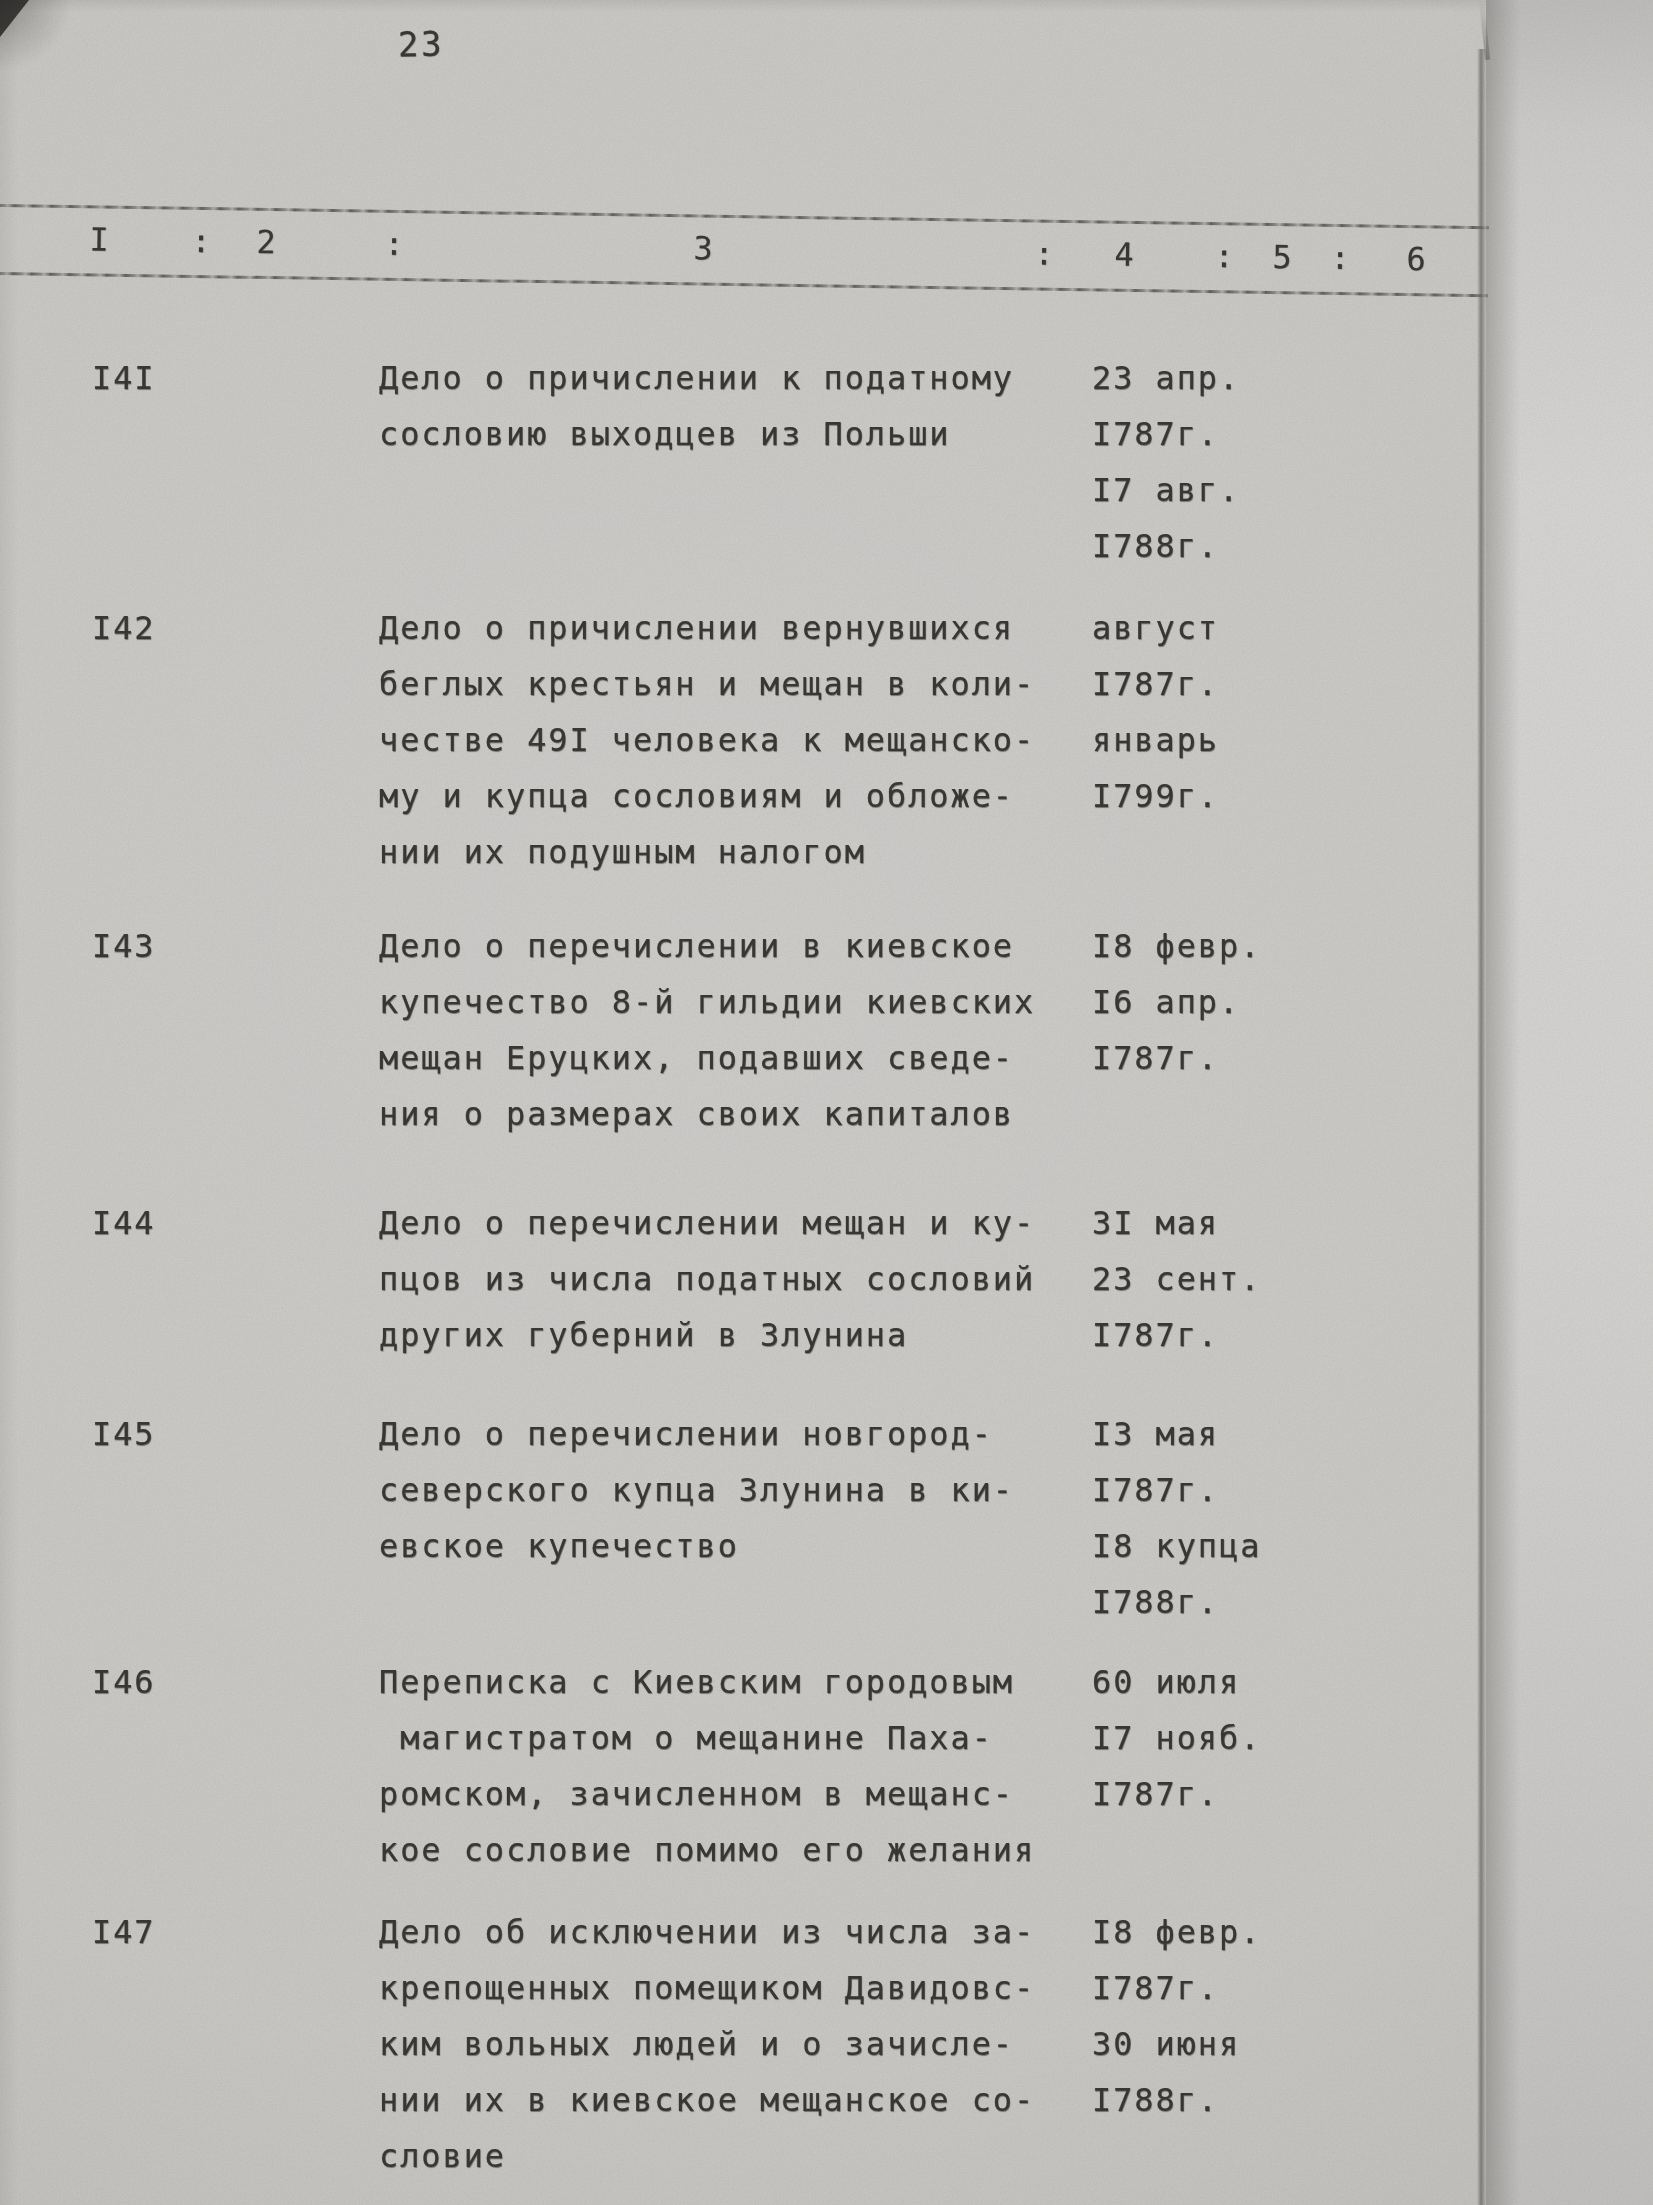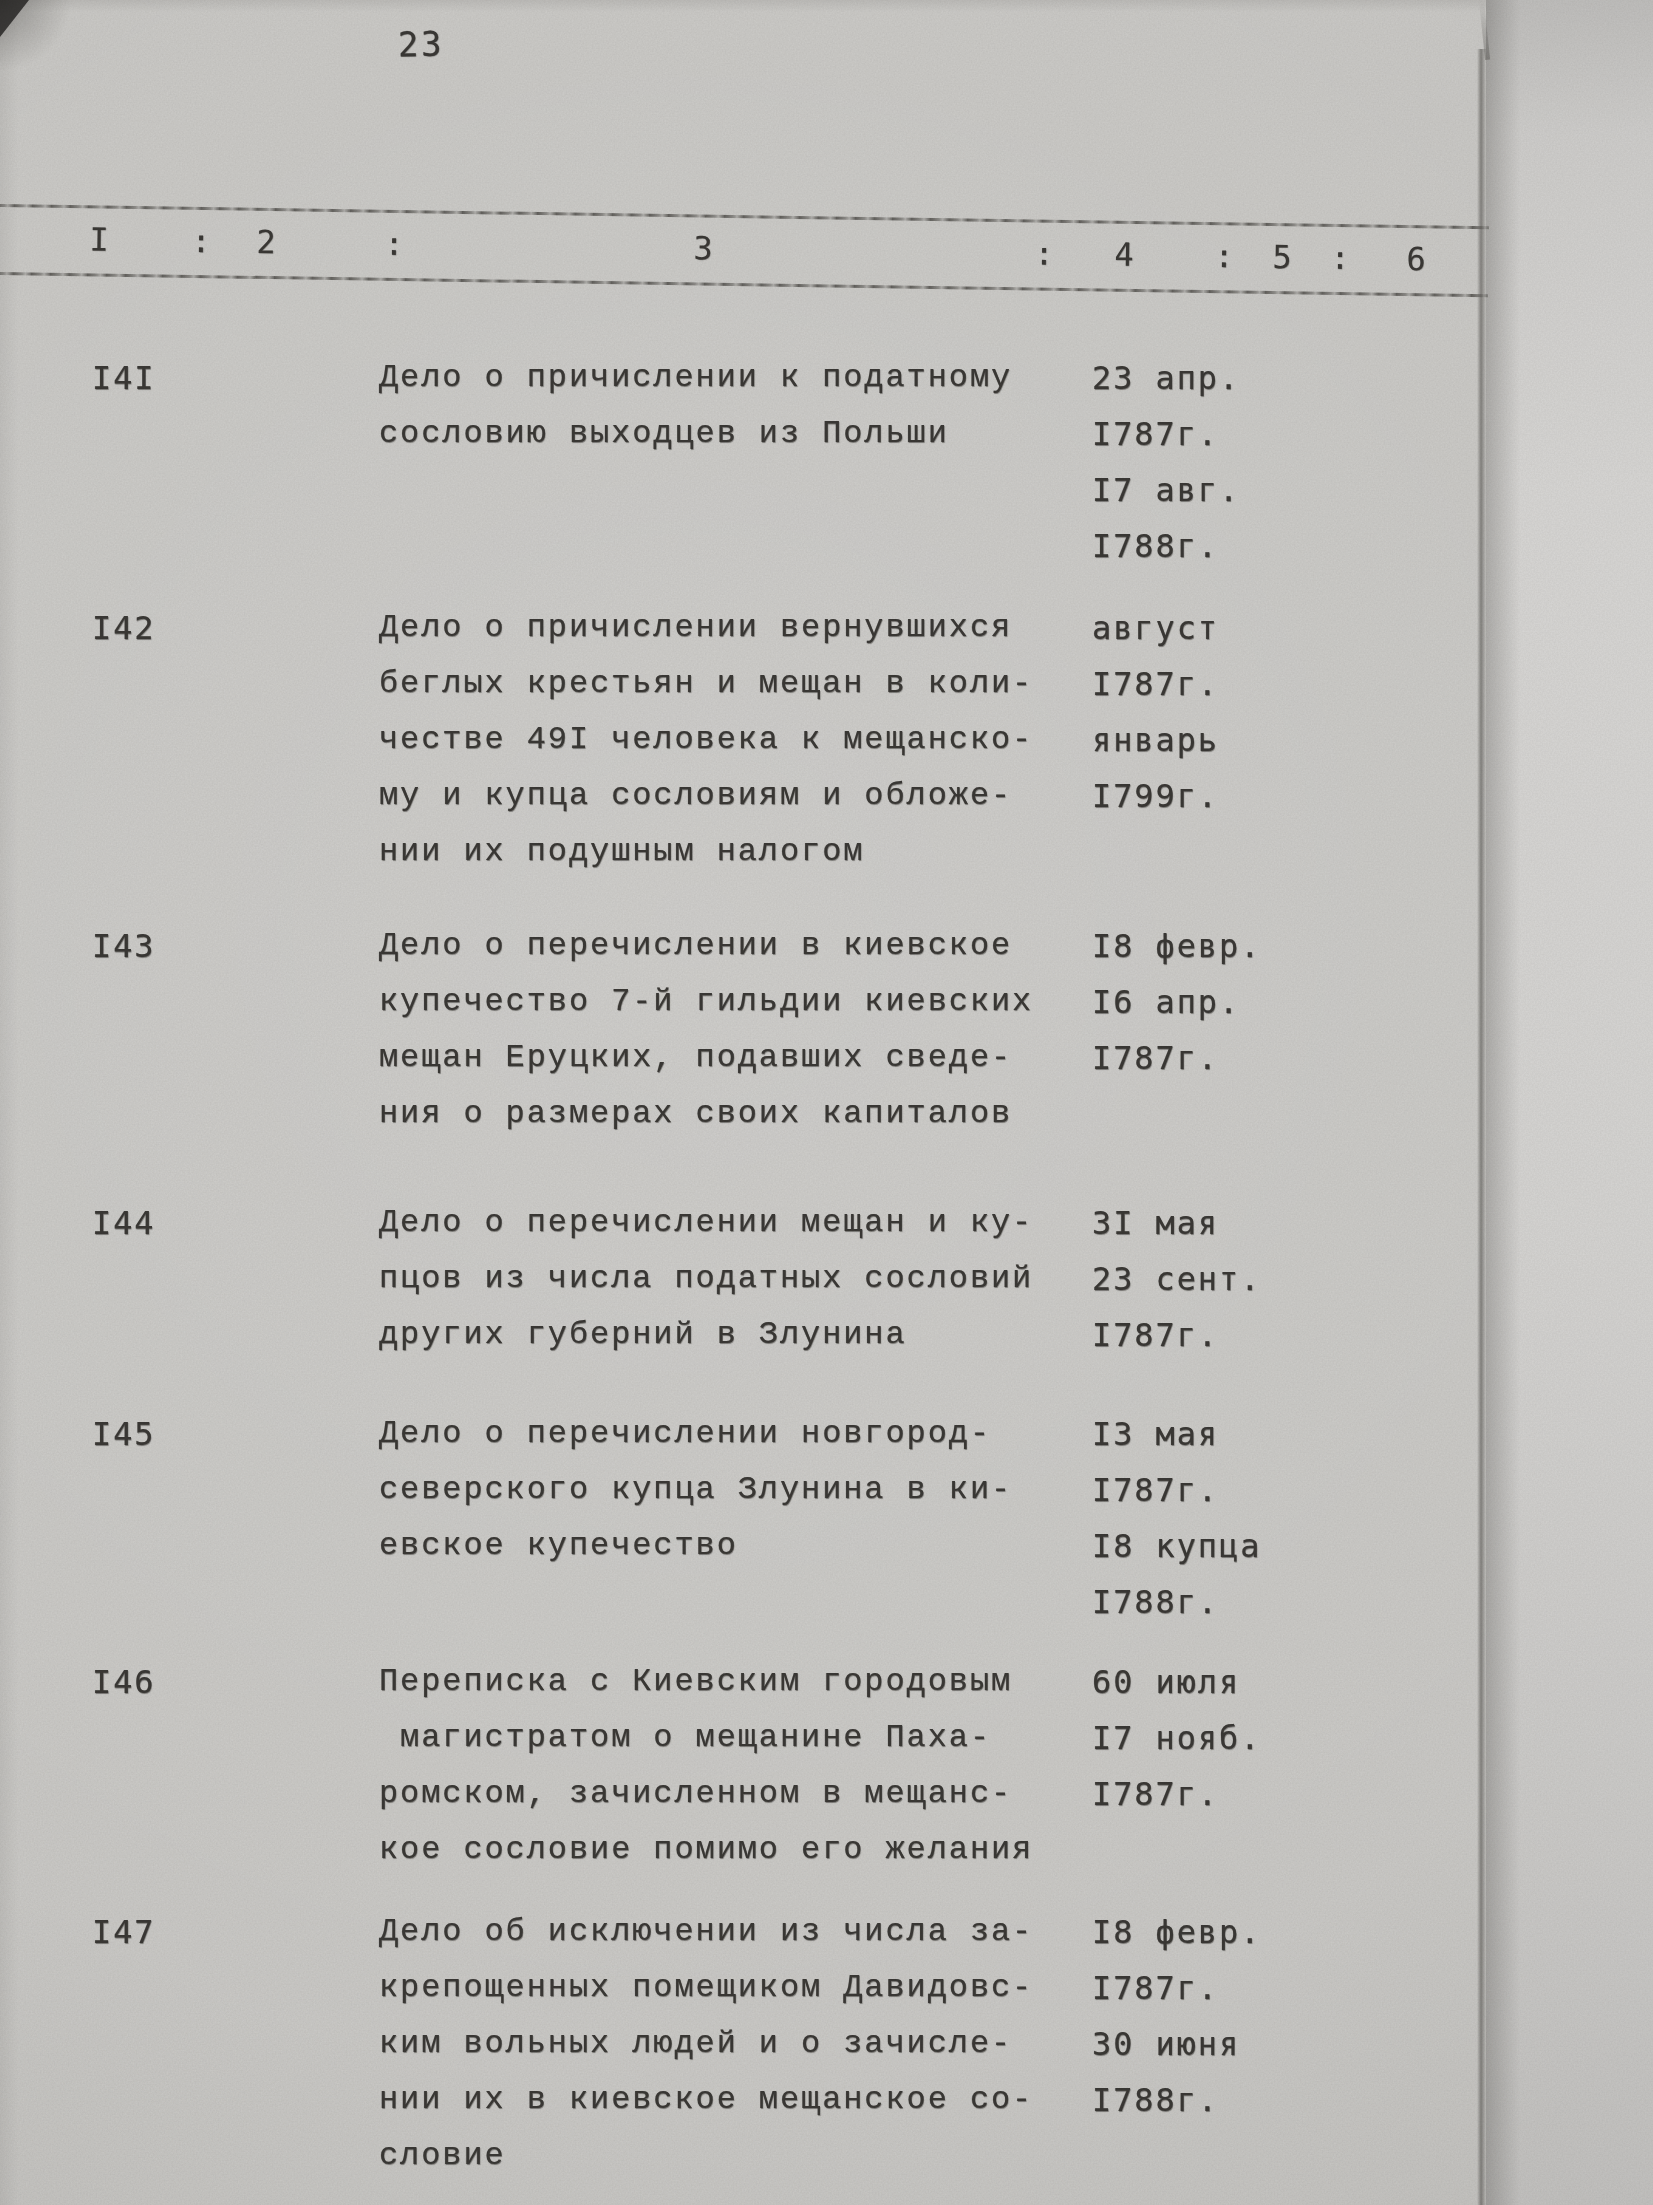--- a/index.html
+++ b/index.html
@@ -26,21 +26,21 @@
       rgba(72,70,66,.95) 0px, rgba(72,70,66,.55) 9.4px,
       rgba(72,70,66,.25) 12.8px, rgba(72,70,66,.85) 18.7px);
   }
   .rule-top{top:0;}
   .rule-bottom{top:68px;height:2.6px;}
   .hcell{position:absolute;top:12px;font-size:32px;line-height:44px;letter-spacing:1.7px;
     text-shadow:0.5px 0.5px 0.8px rgba(55,53,50,.5);}
   
   .row{position:absolute;left:0;width:1480px;}
   .num{position:absolute;left:92px;top:0;}
-  .desc{position:absolute;left:379px;top:0;font-family:Liberation Mono, monospace;}
+  .desc{position:absolute;left:379px;top:0;}
   .dates{position:absolute;left:1092px;top:0;}
   
   .edge-strip{
     position:absolute;left:1486px;top:0;width:168px;height:2205px;
     background:linear-gradient(180deg,#c0bfbd 0%, #cfcecc 6%, #d8d7d5 22%, #d6d5d3 55%, #cbcac8 85%, #c3c2c0 100%);
   }
   .edge-shade{
     position:absolute;left:1486px;top:0;width:34px;height:2205px;
     background:linear-gradient(90deg, rgba(70,68,64,.28), rgba(70,68,64,0));
   }
@@ -113,21 +113,21 @@
 нии их подушным налогом</div>
     <div class="txt dates">август
 I787г.
 январь
 I799г.</div>
   </div>
 
   <div class="row" style="top:918px">
     <div class="txt num">I43</div>
     <div class="txt desc">Дело о перечислении в киевское
-купечество 7-й гильдии киевских
+купечество 8-й гильдии киевских
 мещан Еруцких, подавших сведе-
 ния о размерах своих капиталов</div>
     <div class="txt dates">I8 февр.
 I6 апр.
 I787г.</div>
   </div>
 
   <div class="row" style="top:1195px">
     <div class="txt num">I44</div>
     <div class="txt desc">Дело о перечислении мещан и ку-

